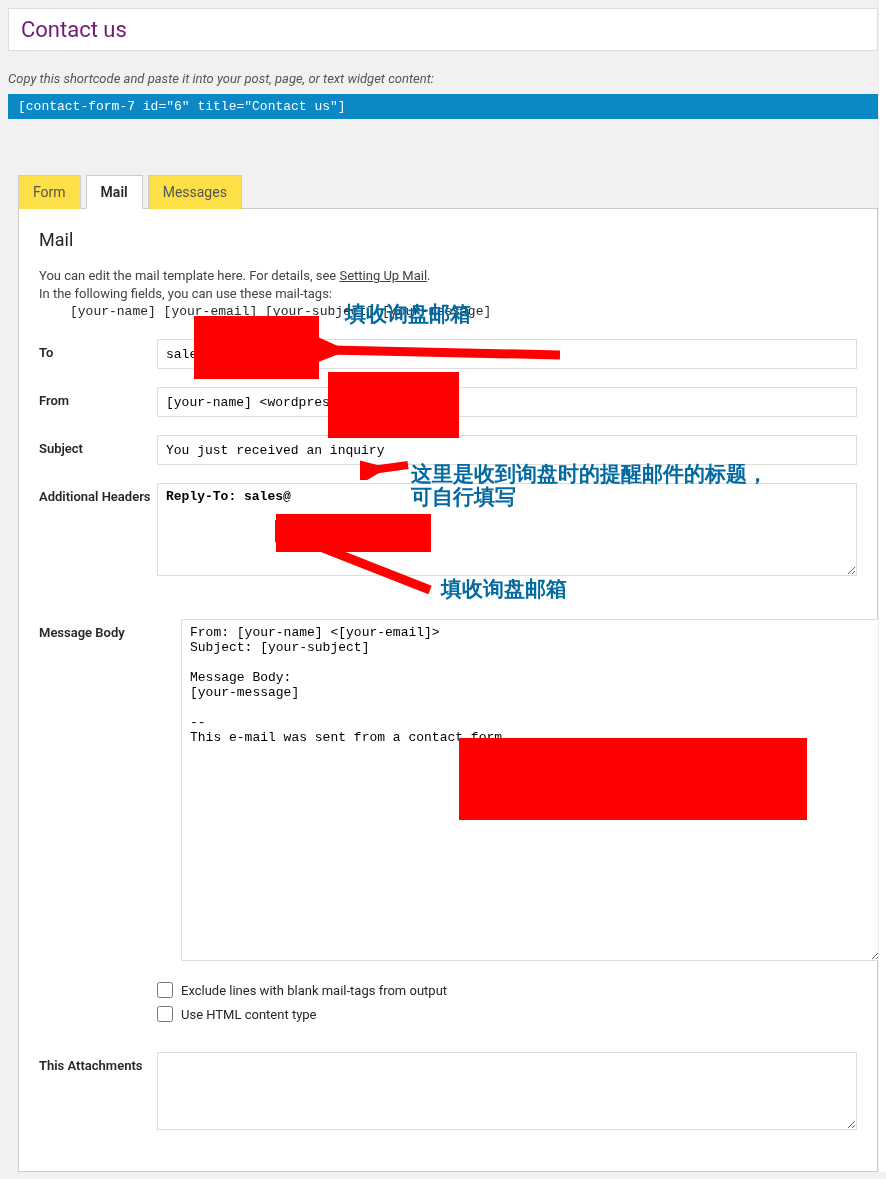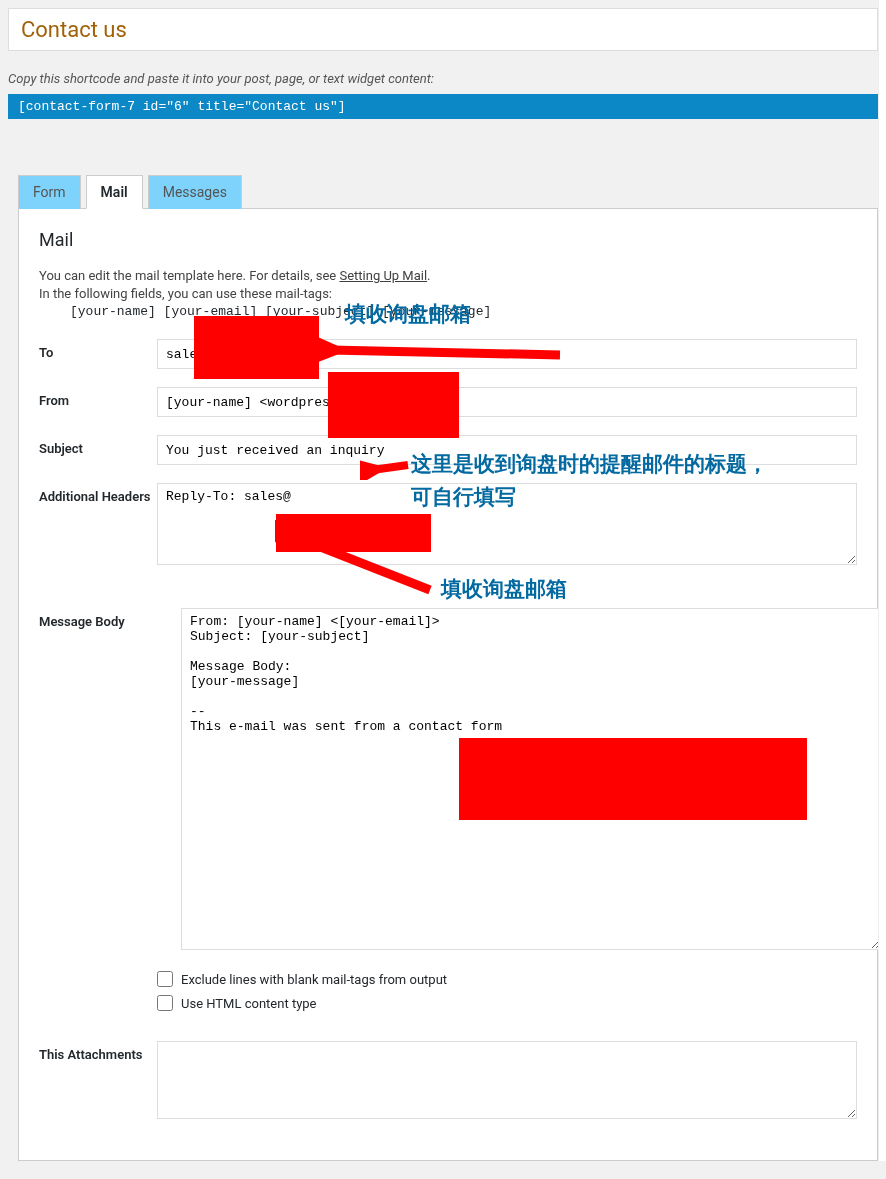--- a/index.html
+++ b/index.html
@@ -16,21 +16,21 @@
     }
     .title-box {
       background: #fff;
       border: 1px solid #ddd;
       padding: 8px 12px;
       margin: 8px 8px 0 8px;
     }
     .title-box h1 {
       font-size: 22px;
       font-weight: 400;
-      color: #a16207;
+      color: #701a75;
     }
     .shortcode-desc {
       margin: 20px 8px 8px 8px;
       font-style: italic;
       color: #555;
       font-size: 13px;
     }
     .shortcode-block {
       margin: 0 8px 0 8px;
       background: #0b88c5;
@@ -43,21 +43,21 @@
       margin: 55px 8px 0 18px;
     }
     .tabs {
       display: flex;
       border-bottom: 1px solid #ccc;
     }
     .tab {
       padding: 8px 14px;
       border: 1px solid #ccc;
       border-bottom: none;
-      background: #7dd3fc;
+      background: #fde047;
       margin-right: 5px;
       font-size: 14px;
       color: #555;
       cursor: pointer;
       position: relative;
       top: 1px;
     }
     .tab.active {
       background: #fff;
       font-weight: 600;
@@ -119,21 +119,22 @@
     .form-field textarea {
       width: 100%;
       padding: 5px 8px;
       border: 1px solid #ddd;
       font-family: "Courier New", monospace;
       font-size: 13px;
       background: #fff;
       resize: both;
     }
     .textarea-headers {
-      height: 82px;
+      height: 93px;
+      font-weight: bold;
     }
     .textarea-body {
       height: 342px;
       margin-left: 24px;
     }
     .textarea-attachments {
       height: 78px;
     }
     .checkbox-row {
       display: flex;
@@ -266,21 +267,21 @@
 
 <div class="red-box" style="left:194px; top:316px; width:125px; height:63px;"></div>
 
 <div class="red-box" style="left:328px; top:372px; width:131px; height:66px;"></div>
 
 <div class="red-box" style="left:276px; top:514px; width:155px; height:38px;"></div>
 
 <div class="red-box" style="left:459px; top:738px; width:348px; height:82px;"></div>
 
 <div class="red-text" style="left:345px; top:300px;">填收询盘邮箱</div>
-<div class="red-text" style="left:411px; top:450px;">这里是收到询盘时的提醒邮件的标题，</div>
+<div class="red-text" style="left:411px; top:460px;">这里是收到询盘时的提醒邮件的标题，</div>
 <div class="red-text" style="left:411px; top:483px;">可自行填写</div>
 <div class="red-text" style="left:441px; top:575px;">填收询盘邮箱</div>
 
 <svg class="arrow-svg" style="left:315px; top:335px; width:250px; height:30px;">
   <defs>
       <marker id="ah1" markerWidth="12" markerHeight="10" refX="2" refY="5" orient="auto">
         <polygon points="12,0 0,5 12,10" fill="#f00"></polygon>
       </marker>
     </defs>
   <line x1="245" y1="20" x2="15" y2="15" stroke="#f00" stroke-width="9" marker-end="url(#ah1)"></line>

